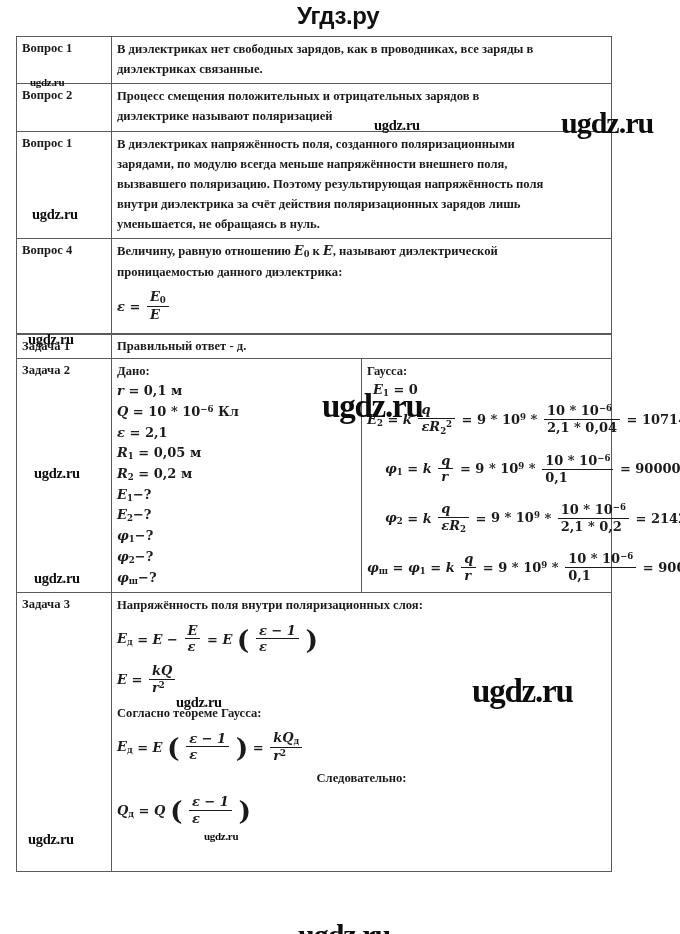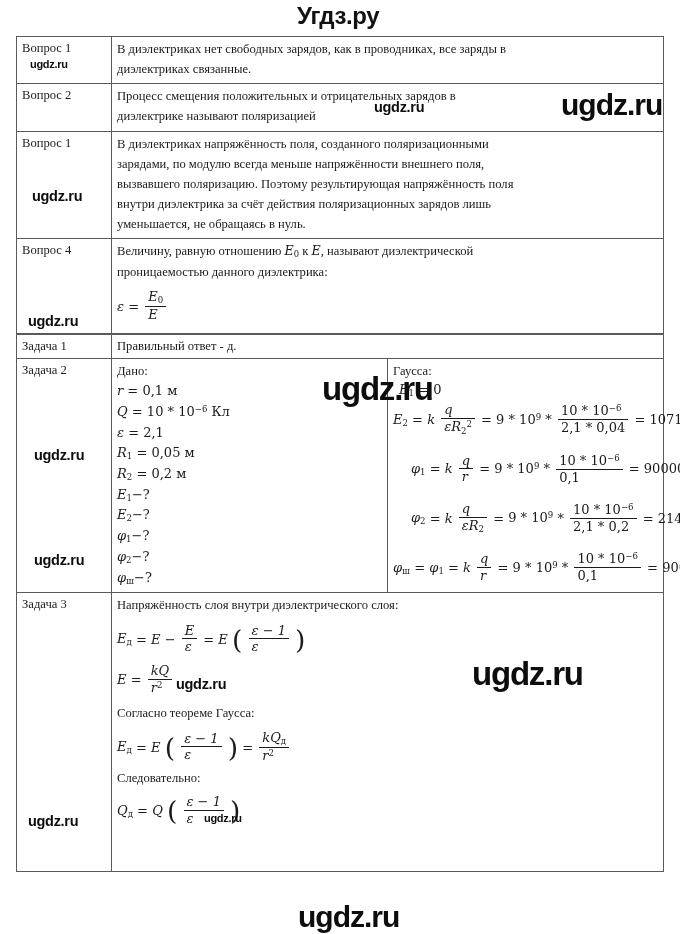--- a/index.html
+++ b/index.html
@@ -31,24 +31,25 @@
   
   .page {
     position: absolute;
     left: 16px;
     top: 36px;
     width: 648px;
   }
 
   
   table.doc-table {
-    width: 648px;
+    width: 596px;
     border-collapse: collapse;
     table-layout: fixed;
     background: transparent;
+    font-weight: bold;
   }
   table.doc-table td {
     border: 1px solid #5a5a5a;
     vertical-align: top;
     padding: 2px 5px 3px 5px;
     font-size: 12.6px;
     line-height: 1.44;
   }
   td.label-col {
     width: 84px;
@@ -129,26 +130,27 @@
     white-space: nowrap;
     font-family: "DejaVu Serif", "Liberation Serif", serif;
     font-size: 13px;
   }
 
   .txt-line { margin: 1px 0 2px 0; }
 
   
   .wm {
     position: absolute;
-    font-family: Liberation Sans, sans-serif;
+    font-family: Liberation Serif, serif;
     font-weight: bold;
     color: #0d0d0d;
     white-space: nowrap;
     pointer-events: none;
     letter-spacing: -0.3px;
+    margin-top: 18px;
   }
   .wm-sm { font-size: 11px; }
   .wm-md { font-size: 14.5px; }
   .wm-lg { font-size: 30px; letter-spacing: -1px; }
   .wm-xl { font-size: 33px; letter-spacing: -1.2px; }
 </style>
 </head>
 <body>
 
 <div class="site-logo">Угдз.ру</div>
@@ -341,21 +343,21 @@
             <span class="mup">=</span>
             <span class="mup">900000</span>
             
           </div>
         </td>
       </tr>
 
       <tr>
         <td class="label-col">Задача 3</td>
         <td colspan="2">
-          <div class="txt-line">Напряжённость слоя внутри диэлектрического слоя:</div>
+          <div class="txt-line">Напряжённость поля внутри поляризационных слоя:</div>
 
           <div class="math eqline" style="margin-top:10px;">
             <span class="mi">E<sub>д</sub></span>
             <span class="mup">=</span>
             <span class="mi">E</span>
             <span class="mup">−</span>
             <span class="frac">
               <span class="num mi">E</span>
               <span class="den mi">ε</span>
             </span>
@@ -390,21 +392,21 @@
               <span class="den mi">ε</span>
             </span>
             <span class="bigparen">)</span>
             <span class="mup">=</span>
             <span class="frac">
               <span class="num mi">kQ<sub>д</sub></span>
               <span class="den mi">r<sup>2</sup></span>
             </span>
           </div>
 
-          <div class="txt-line" style="margin-top:0;">Следовательно:</div>
+          <div class="txt-line" style="margin-top:0;text-align:center;">Следовательно:</div>
 
           <div class="math eqline" style="margin-top:9px;margin-bottom:42px;">
             <span class="mi">Q<sub>д</sub></span>
             <span class="mup">=</span>
             <span class="mi">Q</span>
             <span class="bigparen">(</span>
             <span class="frac">
               <span class="num mi">ε − 1</span>
               <span class="den mi">ε</span>
             </span>

